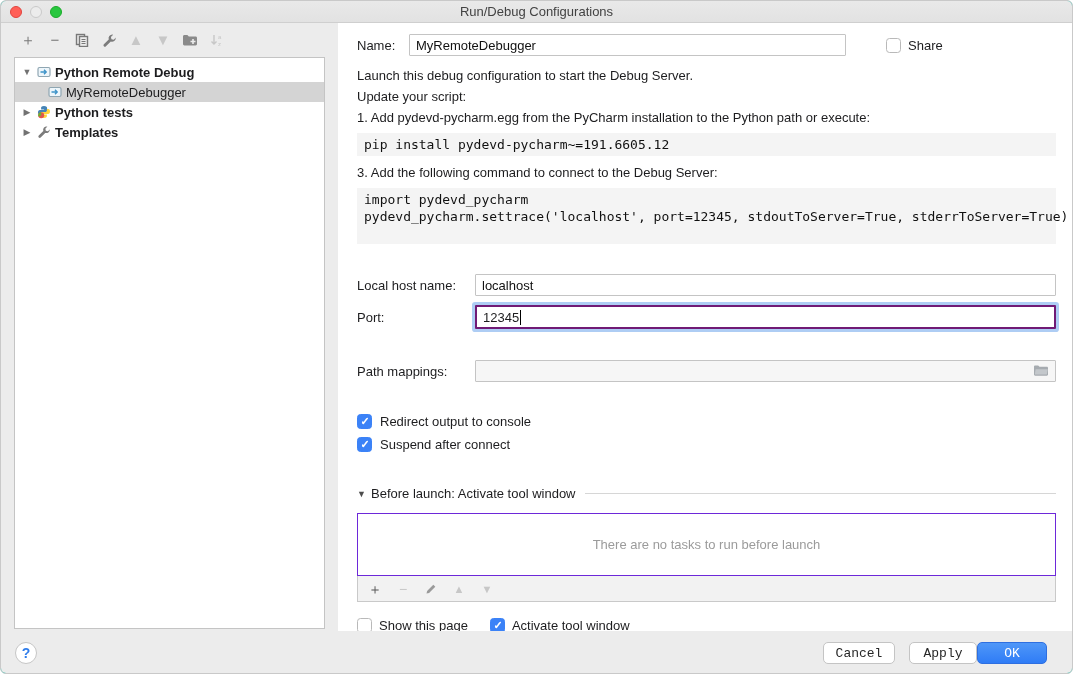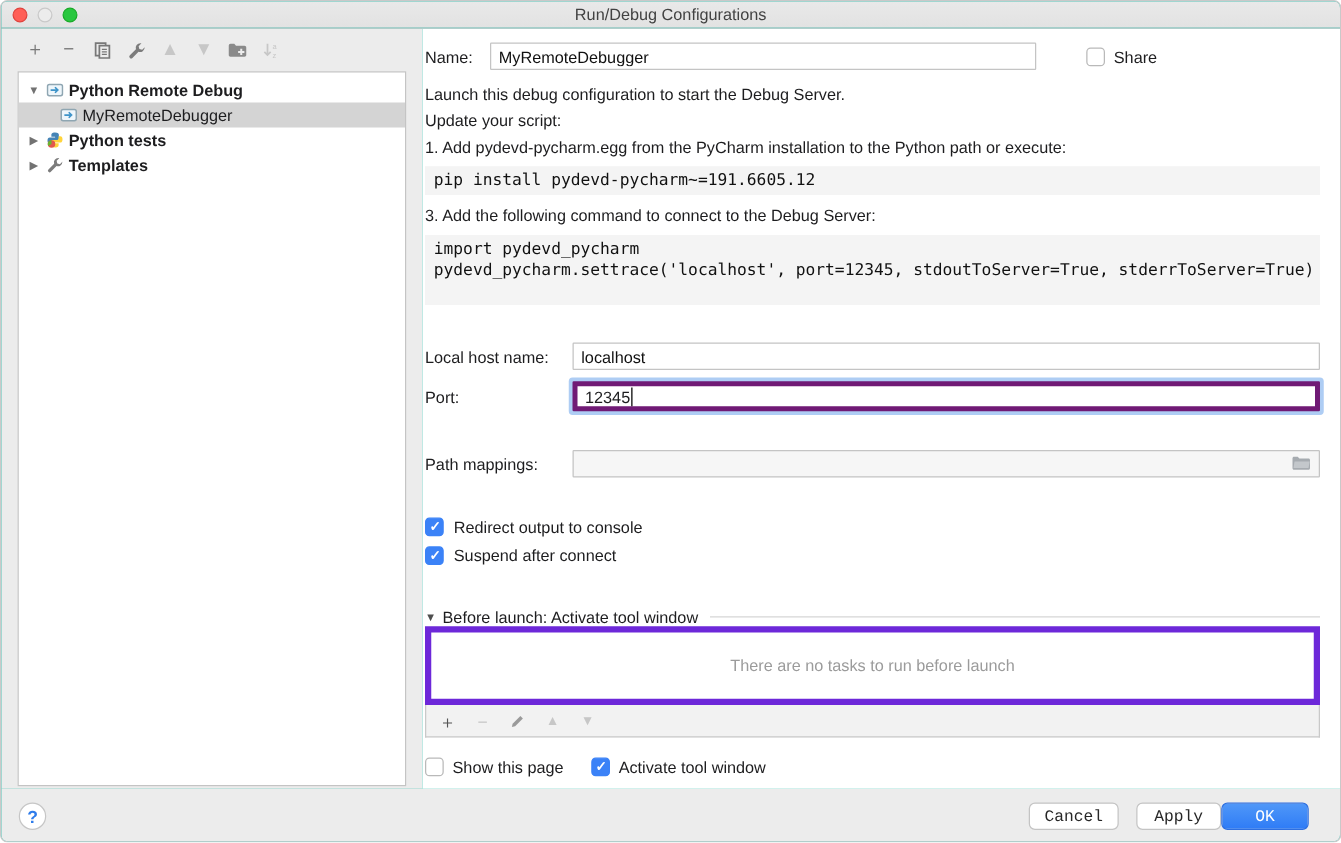--- a/index.html
+++ b/index.html
@@ -12,21 +12,21 @@
   .traffic { position:absolute; left:9px; top:5px; display:flex; gap:8px; }
   .light { width:12px; height:12px; border-radius:50%; }
   .light.red { background:#ff5f57; border:1px solid #e0443e; }
   .light.mid { background:#ececec; border:1px solid #c9c9c9; }
   .light.green { background:#29c73f; border:1px solid #1aab29; }
   .title { font-size:13px; color:#424242; }
 
   
   .main { display:flex; height:608px; }
   .left { width:337px; background:#ececec; display:flex; flex-direction:column; }
-  .right { flex:1; background:#ffffff; padding:11px 16px 0 2px; overflow:hidden; }
+  .right { flex:1; background:#ffffff; padding:11px 16px 0 19px; overflow:hidden; }
   .footer { height:44px; background:#ececec; display:flex; align-items:center; padding:0 25px 0 14px; }
 
   
   .ltoolbar { height:34px; display:flex; align-items:center; padding-left:19px; gap:11px; }
   .tbtn { width:16px; height:16px; display:flex; align-items:center; justify-content:center; color:#787878; font-size:15px; line-height:16px; }
   .tbtn.disabled { color:#c7c7c7; }
   .tbtn svg { display:block; }
 
   
   .treebox { flex:1; margin:0 13px 2px 13px; background:#ffffff; border:1px solid #c4c4c4; padding-top:4px; overflow:hidden; }
@@ -50,35 +50,35 @@
   .cb.checked::after { content:"✓"; position:absolute; left:2.5px; top:0px; color:#fff; font-size:11px; font-weight:bold; }
 
   .para { line-height:21px; }
   .codeblock { background:#f4f4f4; font-family:"DejaVu Sans Mono", monospace; font-size:13px; line-height:17px; padding:3px 7px; margin:5px 0 6px 0; color:#111; white-space:pre; }
   .codeblock.tall { padding-bottom:19px; }
 
   .frow { display:flex; align-items:center; margin-top:9px; }
   .frow .flabel { width:118px; flex:0 0 118px; }
   .frow .fgrow { flex:1; }
   .frow.first { margin-top:30px; }
-  .focused-box { flex:1; height:24px; border:4px solid #701a75; box-shadow:0 0 0 3px #aecdf4; border-radius:1px; background:#fff; display:flex; align-items:center; padding:0 6px; }
+  .focused-box { flex:1; height:24px; border:2px solid #701a75; box-shadow:0 0 0 3px #aecdf4; border-radius:1px; background:#fff; display:flex; align-items:center; padding:0 6px; }
   .focused-box .caretbar { display:inline-block; width:1px; height:15px; background:#000; margin-left:1px; }
   .pathrow { margin-top:31px; }
   .pathwrap { flex:1; position:relative; }
   .pathwrap input { width:100%; background:#f6f6f6; color:#9a9a9a; }
   .pathwrap .foldericon { position:absolute; right:7px; top:4px; }
 
   .checkrow { margin-top:8px; display:flex; align-items:center; gap:8px; }
   .checkrow.gap-top { margin-top:32px; }
 
   .blhead { margin-top:34px; display:flex; align-items:center; }
   .blhead .tri { font-size:9px; color:#4d4d4d; width:14px; }
   .blhead .line { flex:1; height:1px; background:#d6d6d6; margin-left:9px; }
 
-  .tasksbox { height:63px; border:5px solid #6d28d9; background:#fff; display:flex; align-items:center; justify-content:center; }
+  .tasksbox { margin-top:12px; height:63px; border:1px solid #6d28d9; background:#fff; display:flex; align-items:center; justify-content:center; }
   .tasksbox .empty { color:#9b9b9b; }
   .taskbar { height:26px; border:1px solid #c9c9c9; border-top:none; background:#f2f2f2; display:flex; align-items:center; padding-left:9px; gap:12px; }
   .taskbar .tbtn { font-size:14px; }
 
   .lastrow { margin-top:16px; display:flex; align-items:center; gap:8px; }
   .lastrow .second { margin-left:14px; }
 
   
   .helpbtn { width:22px; height:22px; border-radius:50%; background:#fff; border:1px solid #c6c6c6; color:#2e7ceb; font-size:14px; font-weight:bold; display:flex; align-items:center; justify-content:center; }
   .fspacer { flex:1; }

